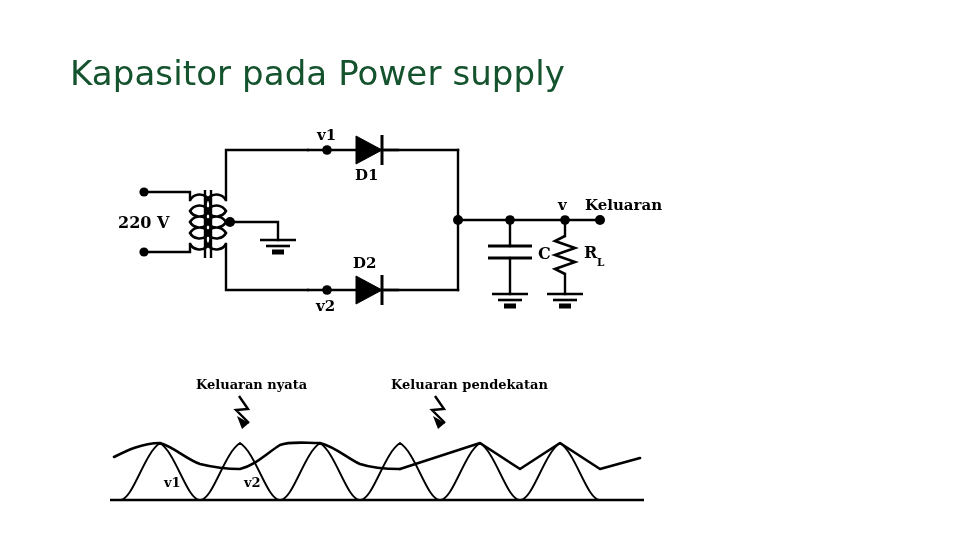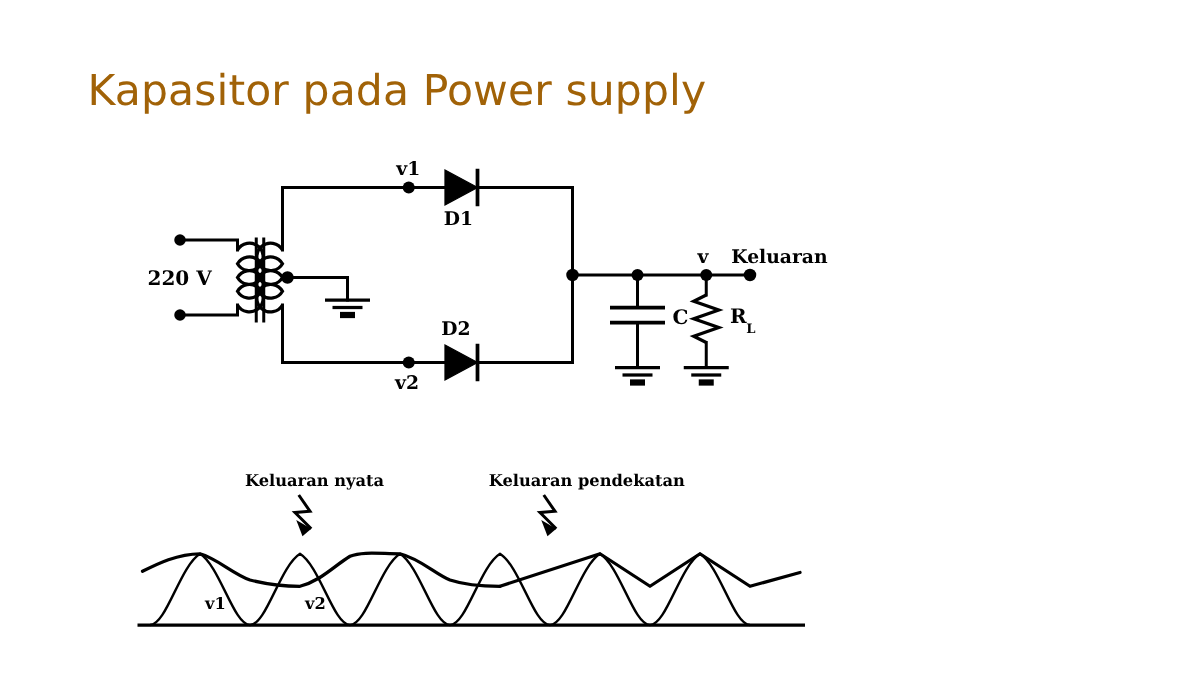--- a/index.html
+++ b/index.html
@@ -20,21 +20,21 @@
     height: 540px;
     background: #ffffff;
   }
   #slide-title {
     position: absolute;
     left: 70px;
     top: 52px;
     font-family: "DejaVu Sans", sans-serif;
     font-size: 34px;
     font-weight: 400;
-    color: #a16207;
+    color: #14532d;
     letter-spacing: 0.1px;
     white-space: nowrap;
     line-height: 1.25;
   }
   #circuit-figure {
     position: absolute;
     left: 108px;
     top: 118px;
     width: 520px;
     height: 205px;

